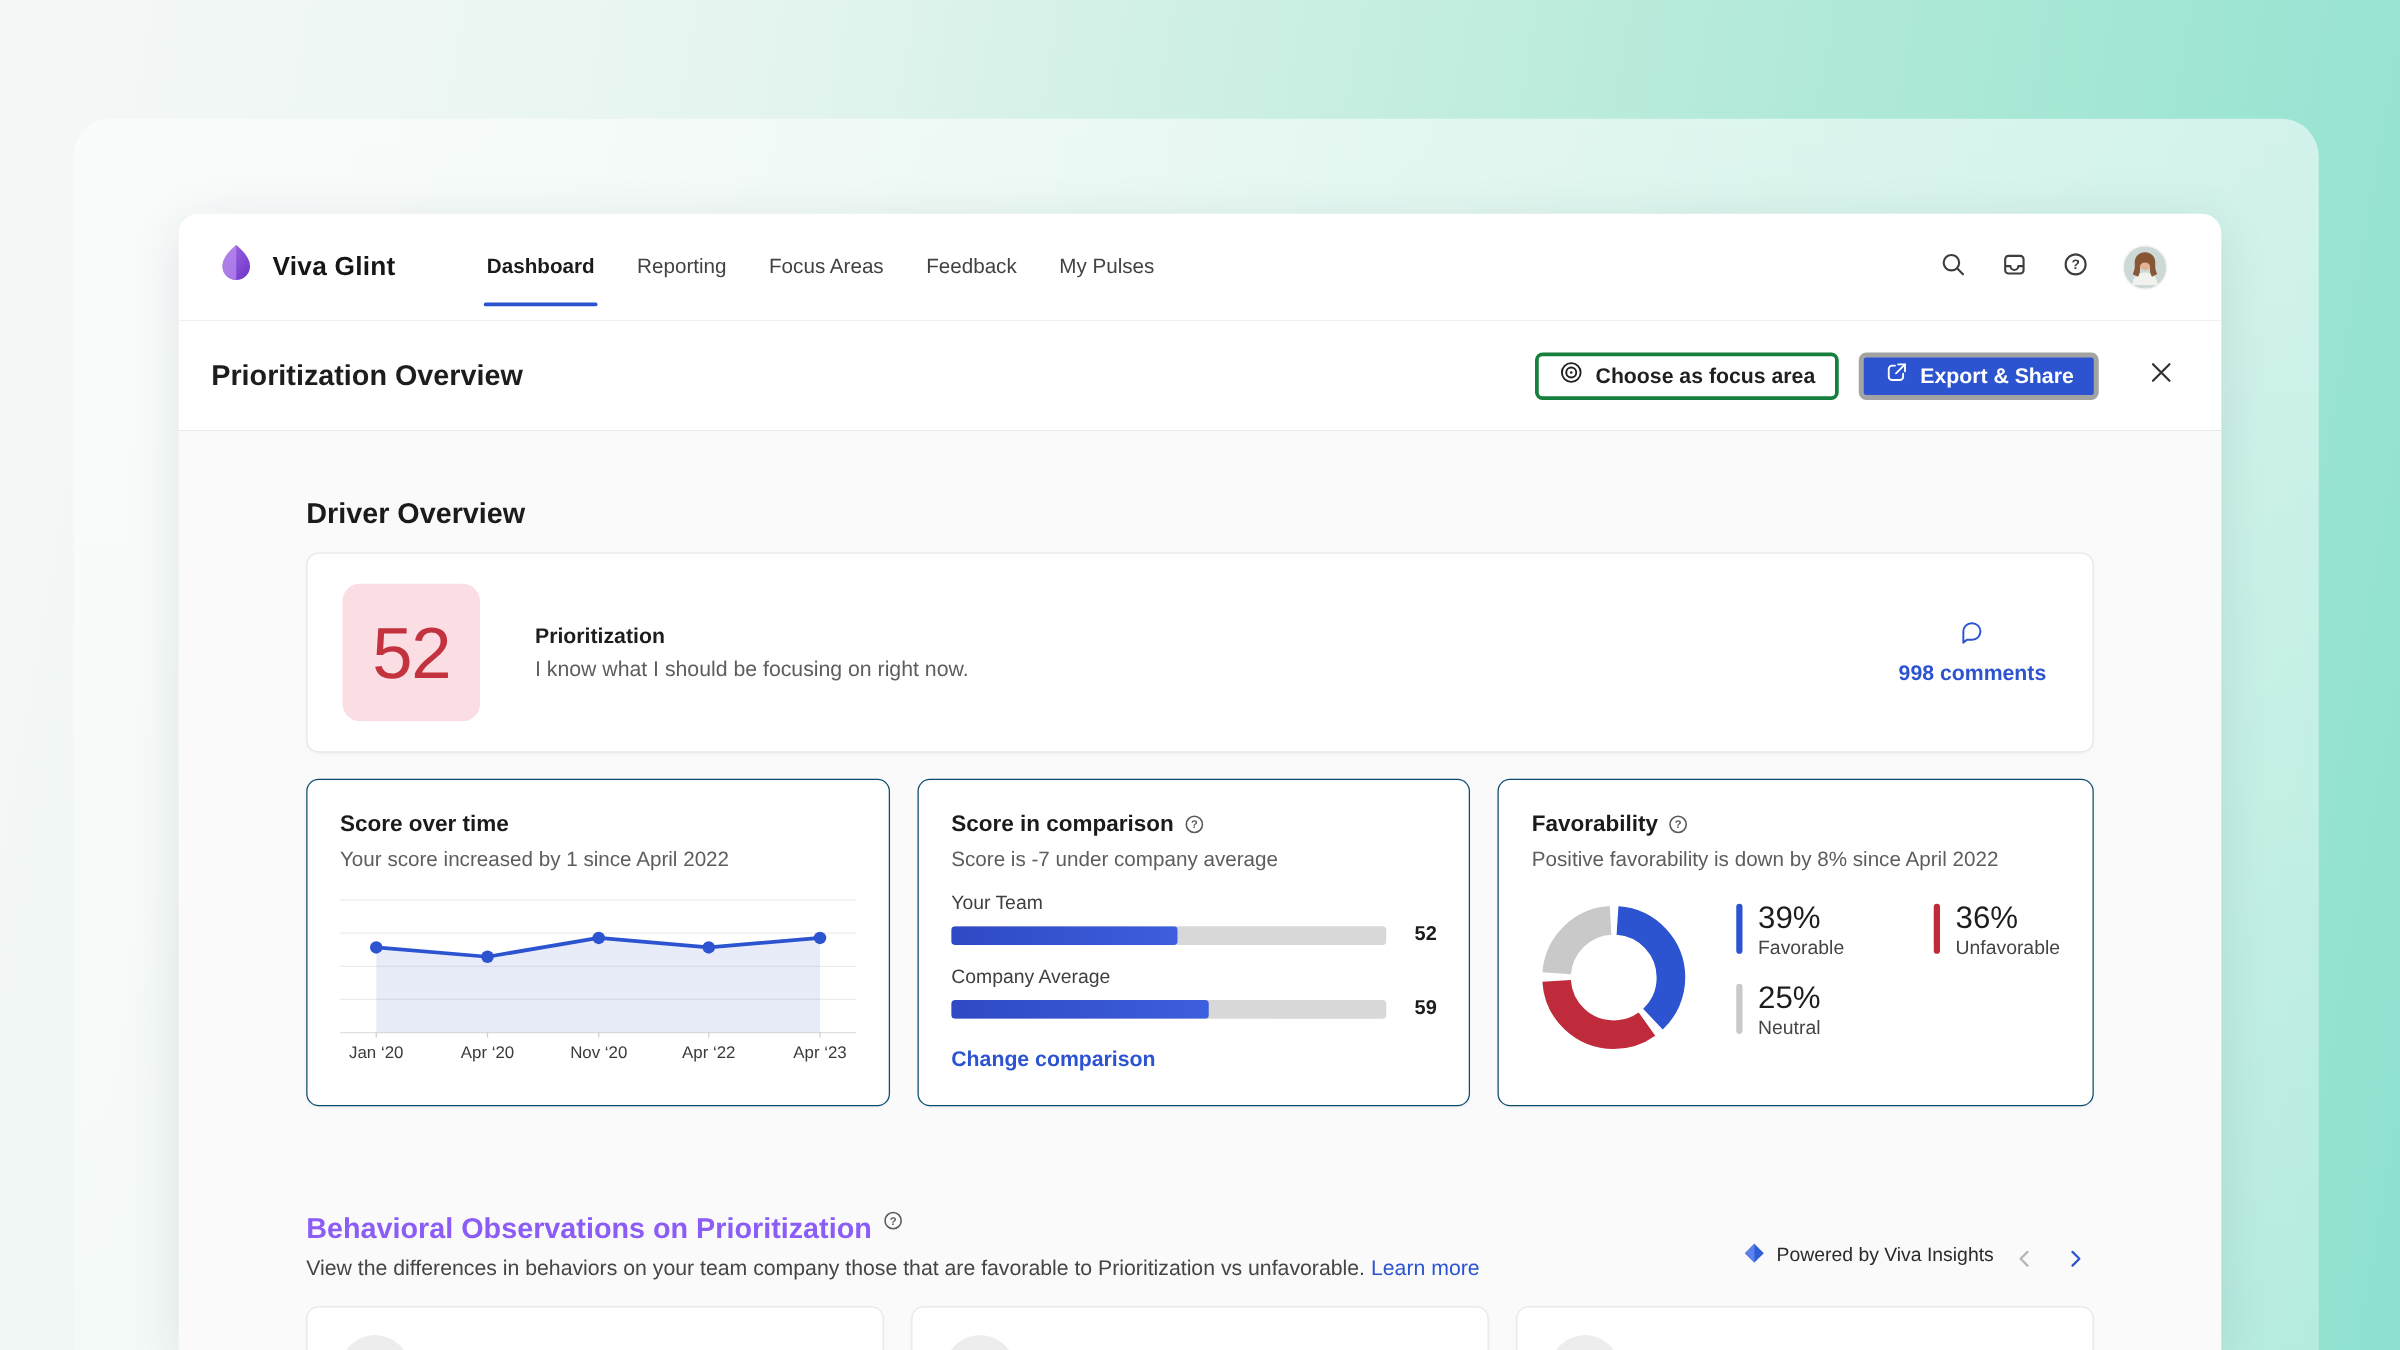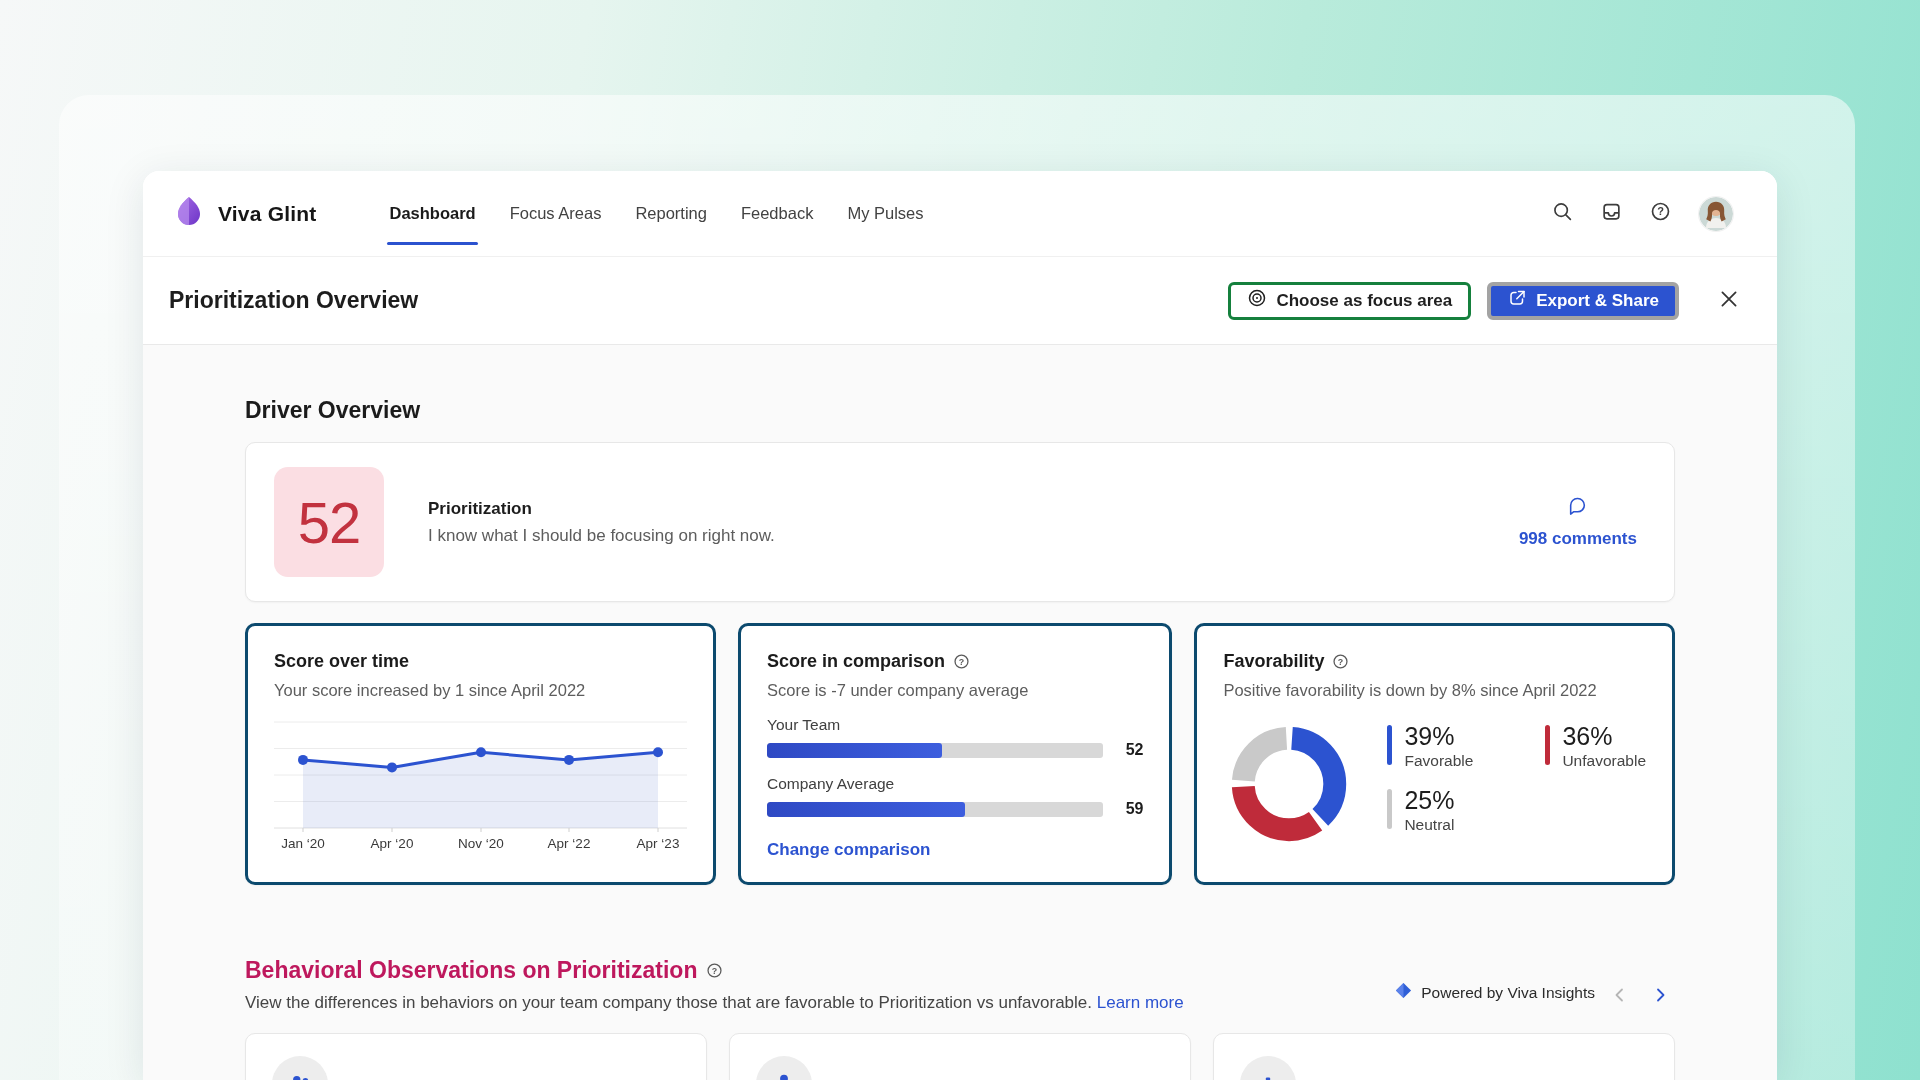--- a/index.html
+++ b/index.html
@@ -44,21 +44,21 @@
   .driver-card { margin-top:18px; height:160px; background:#fff; border:1px solid #e7e7e7; border-radius:10px;
     box-shadow:0 1px 2px rgba(0,0,0,.04); display:flex; align-items:center; padding:0 37px 0 28px; }
   .score-tile { width:110px; height:110px; background:#fbdee3; border-radius:14px; display:flex; align-items:center; justify-content:center; }
   .score-num { font-size:58px; color:#c2323f; letter-spacing:-1px; }
   .driver-text { margin-left:44px; }
   .driver-name { font-size:17px; font-weight:700; color:#1d1d1d; }
   .driver-statement { font-size:17px; color:#5d5d5d; margin-top:7px; }
   .comments-link { margin-left:auto; display:flex; align-items:center; gap:8px; color:#2c53d0; font-size:17px; font-weight:600; cursor:pointer;flex-direction:column; }
   
   .cards-row { margin-top:21px; display:grid; grid-template-columns:1fr 1fr 1fr; gap:22px; }
-  .card { background:#fff; border:3px solid #0c4a6e; border-radius:10px; box-shadow:0 1px 2px rgba(0,0,0,.04); padding:25px 26px; height:262px; }
+  .card { background:#fff; border:1px solid #0c4a6e; border-radius:10px; box-shadow:0 1px 2px rgba(0,0,0,.04); padding:25px 26px; height:262px; }
   .card-title-row { display:flex; align-items:center; gap:8px; }
   .card-title { font-size:18px; font-weight:700; color:#1b1b1b; }
   .card-subtitle { font-size:16.5px; color:#5d5d5d; margin-top:9px; }
   .chart-wrap { margin-top:16px; }
   
   .bar-group { margin-top:16px; }
   .bar-label { font-size:15.5px; color:#404040; }
   .bar-flex { display:flex; align-items:center; gap:14px; margin-top:7px; }
   .bar-track { flex:1; height:15px; background:#d8d8d8; border-radius:3px; overflow:hidden; }
   .bar-fill { height:100%; background:linear-gradient(90deg,#2e49c4,#3d5ede); border-radius:3px; }
@@ -71,21 +71,21 @@
   .legend-item { display:flex; gap:12px; }
   .legend-bar { width:5px; height:40px; border-radius:3px; flex:none; margin-top:3px; }
   .legend-value { font-size:25px; color:#1d1d1d; }
   .legend-label { font-size:15.5px; color:#454545; margin-top:1px; }
   
   .help-ic { display:inline-flex; }
   
   .behavioral-head { margin-top:72px; display:flex; align-items:flex-end; }
   .bh-left { }
   .bh-title-row { display:flex; align-items:center; gap:9px; }
-  .bh-title { font-size:23px; font-weight:700; color:#be185d; }
+  .bh-title { font-size:23px; font-weight:700; color:#8b5cf6;margin-top:12px; }
   .bh-desc { font-size:17px; color:#454545; margin-top:9px; }
   .bh-desc .learn-more { color:#2c53d0; cursor:pointer; }
   .bh-right { margin-left:auto; display:flex; align-items:flex-start; gap:10px; padding-bottom:1px; }
   .powered { display:flex; align-items:center; gap:9px; font-size:15.5px; color:#2b2b2b; }
   .chev { width:30px; height:30px; display:flex; align-items:center; justify-content:center; cursor:pointer; }
   
   .obs-row { margin-top:20px; display:grid; grid-template-columns:1fr 1fr 1fr; gap:22px; }
   .obs-card { background:#fff; border:1px solid #e7e7e7; border-radius:10px; box-shadow:0 1px 2px rgba(0,0,0,.04); height:300px; padding:22px 26px; }
   .obs-circle { width:56px; height:56px; border-radius:50%; background:#ededed; display:flex; justify-content:center; align-items:flex-start; padding-top:15px; }
   svg text { font-family:"Liberation Sans", sans-serif; }
@@ -111,24 +111,24 @@
           <path d="M18 3C11.5 8.6 7 13.9 7 20a11 11 0 0 0 11 11Z" fill="#b78bee" opacity=".75"></path>
         </svg>
       </span>
       <span class="brand-name">Viva Glint</span>
     </div>
     <div class="nav-items">
       <div class="nav-item active">
           <span>Dashboard</span>
         </div>
       <div class="nav-item">
+          <span>Reporting</span>
+        </div>
+      <div class="nav-item">
           <span>Focus Areas</span>
-        </div>
-      <div class="nav-item">
-          <span>Reporting</span>
         </div>
       <div class="nav-item">
           <span>Feedback</span>
         </div>
       <div class="nav-item">
           <span>My Pulses</span>
         </div>
     </div>
     <div class="top-actions">
       <div class="icon-btn">

